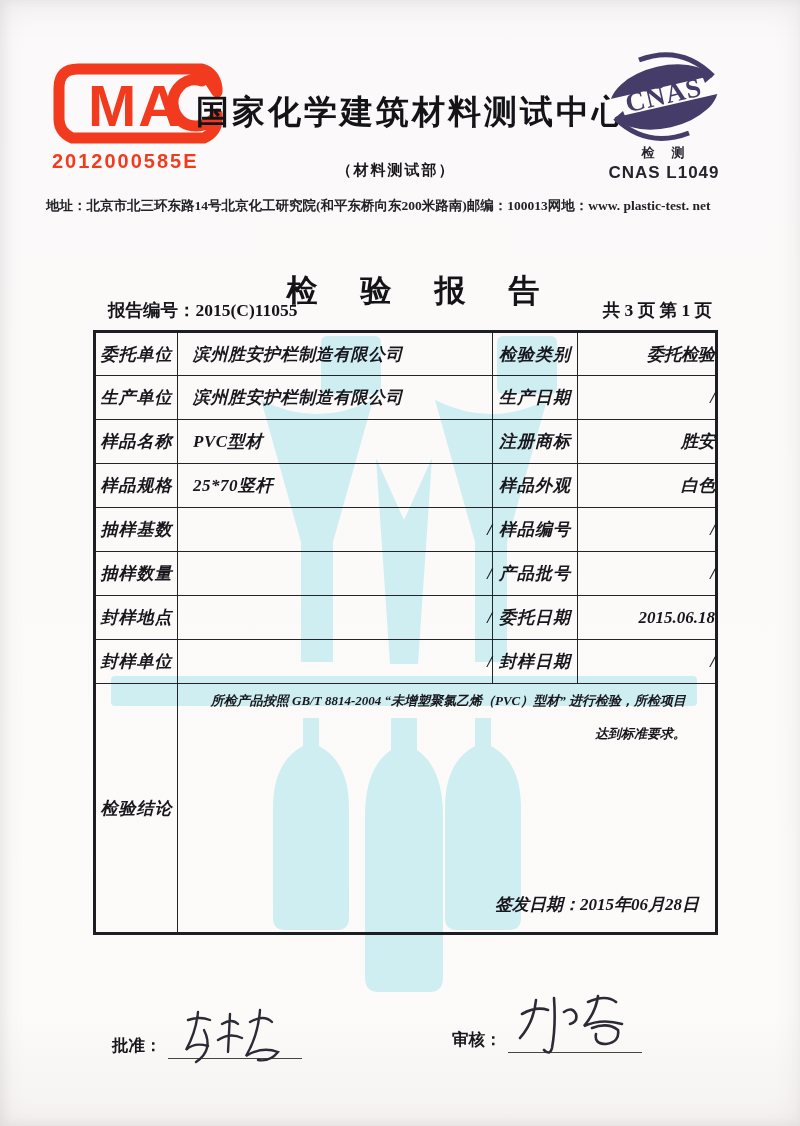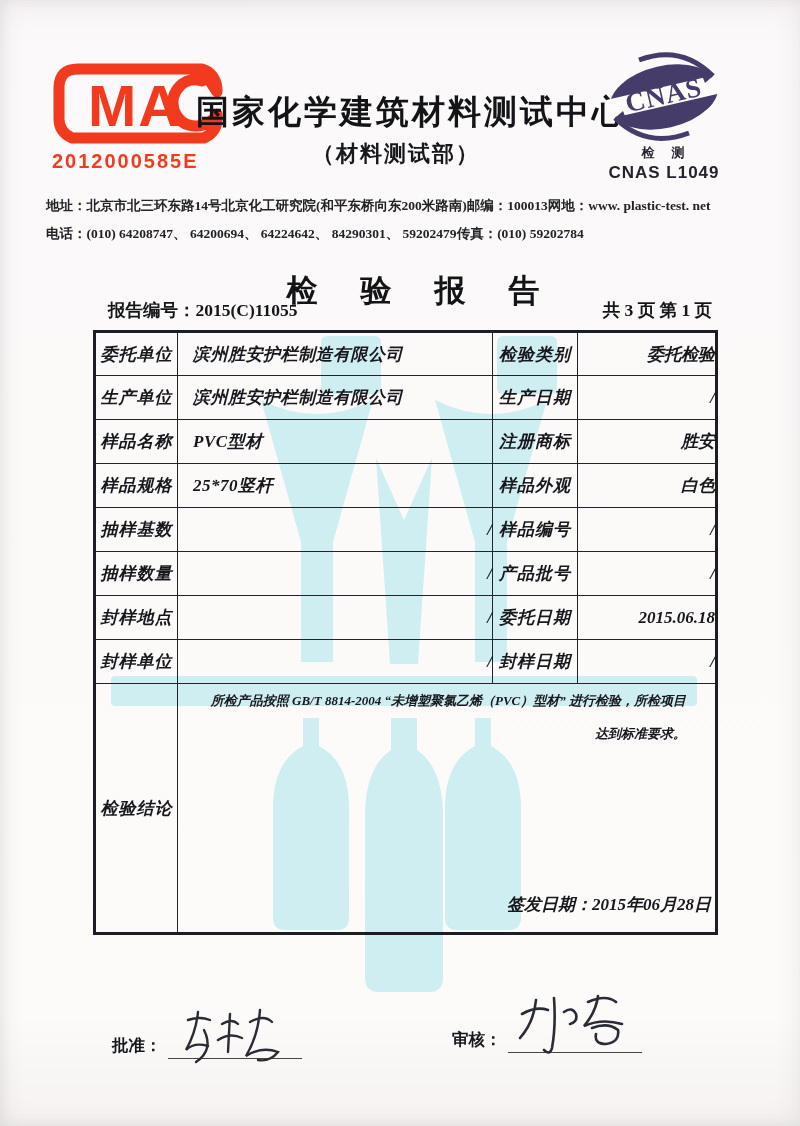--- a/index.html
+++ b/index.html
@@ -22,21 +22,21 @@
   .cma-number{
     margin-top:4px;
     font-family:"Liberation Sans","DejaVu Sans",sans-serif;
     font-weight:bold;font-size:20px;letter-spacing:2px;color:#f23b1e;
   }
   .center-head{position:absolute;left:196px;top:90px;width:400px;text-align:center;}
   .center-title{
     margin:0;font-size:33px;font-weight:bold;letter-spacing:3px;color:#141418;
     white-space:nowrap;
   }
-  .center-dept{margin-top:4px;font-size:22px;font-weight:bold;letter-spacing:2px;color:#17171c;}
+  .center-dept{margin-top:26px;font-size:15px;font-weight:bold;letter-spacing:2px;color:#17171c;}
   .cnas{position:absolute;left:596px;top:52px;width:136px;text-align:center;}
   .cnas svg{display:block;margin:0 auto;}
   .cnas-cert{font-size:13px;font-weight:bold;color:#26232f;margin-top:2px;letter-spacing:2px;}
   .cnas-code{
     font-family:"Liberation Sans","DejaVu Sans",sans-serif;
     font-size:17px;font-weight:bold;color:#26232f;letter-spacing:1px;margin-top:1px;
   }
 
   
   .contact{
@@ -74,21 +74,21 @@
   #rows tr{height:44px;}
   td.label{text-align:center;letter-spacing:1px;}
   td.value.c{text-align:right;}
   td.value.l{text-align:left;padding-left:15px;letter-spacing:.5px;}
   tr.concl-row{height:250px;}
   td.concl-cell{position:relative;vertical-align:top;padding:56px 24px 0 32px;}
   .concl-text{
     margin:0;width:508px;font-size:13px;font-weight:bold;line-height:2.55;
     text-indent:2em;color:#17171d;text-align:right;
   }
-  .issue-date{position:absolute;right:4px;bottom:16px;font-size:17px;font-weight:bold;white-space:nowrap;}
+  .issue-date{position:absolute;right:16px;bottom:16px;font-size:17px;font-weight:bold;white-space:nowrap;}
   tr.remark-row{height:70px;}
 
   
   .sig-block{position:absolute;display:flex;align-items:flex-end;font-size:16.5px;font-weight:bold;color:#17171d;}
   .sig-approve{left:112px;top:1022px;}
   .sig-review{left:452px;top:1016px;}
   .sig-label{padding-bottom:2px;white-space:nowrap;}
   .sig-line{position:relative;width:134px;height:36px;margin-left:6px;border-bottom:1.8px solid #46463c;}
   .sig-line svg{position:absolute;left:6px;bottom:-10px;overflow:visible;}
 </style>
@@ -127,24 +127,20 @@
     <div class="cnas-cert">检　测</div>
     <div class="cnas-code">CNAS L1049</div>
   </div>
 
   <div class="contact">
     <div class="contact-line">
       <span class="seg"><span>地址：</span><span>北京市北三环东路14号北京化工研究院(和平东桥向东200米路南)</span></span>
       <span class="seg"><span>邮编：</span><span>100013</span></span>
       <span class="seg"><span>网地：</span><span>www. plastic-test. net</span></span>
     </div>
-    <div class="contact-line">
-      <span class="seg"><span>电话：</span><span>(010) 64208747、  64200694、  64224642、  84290301、  59202479</span></span>
-      <span class="seg"><span>传真：</span><span>(010) 59202784</span></span>
-    </div>
   </div>
 
   <h2 class="report-title">检　验　报　告</h2>
   <div class="report-meta">
     <span><span>报告编号：</span><span>2015(C)11055</span></span>
     <span>共 3 页 第 1 页</span>
   </div>
 
   <div class="tablewrap">
     <svg class="watermark" width="622" height="672" viewBox="0 0 622 672">

